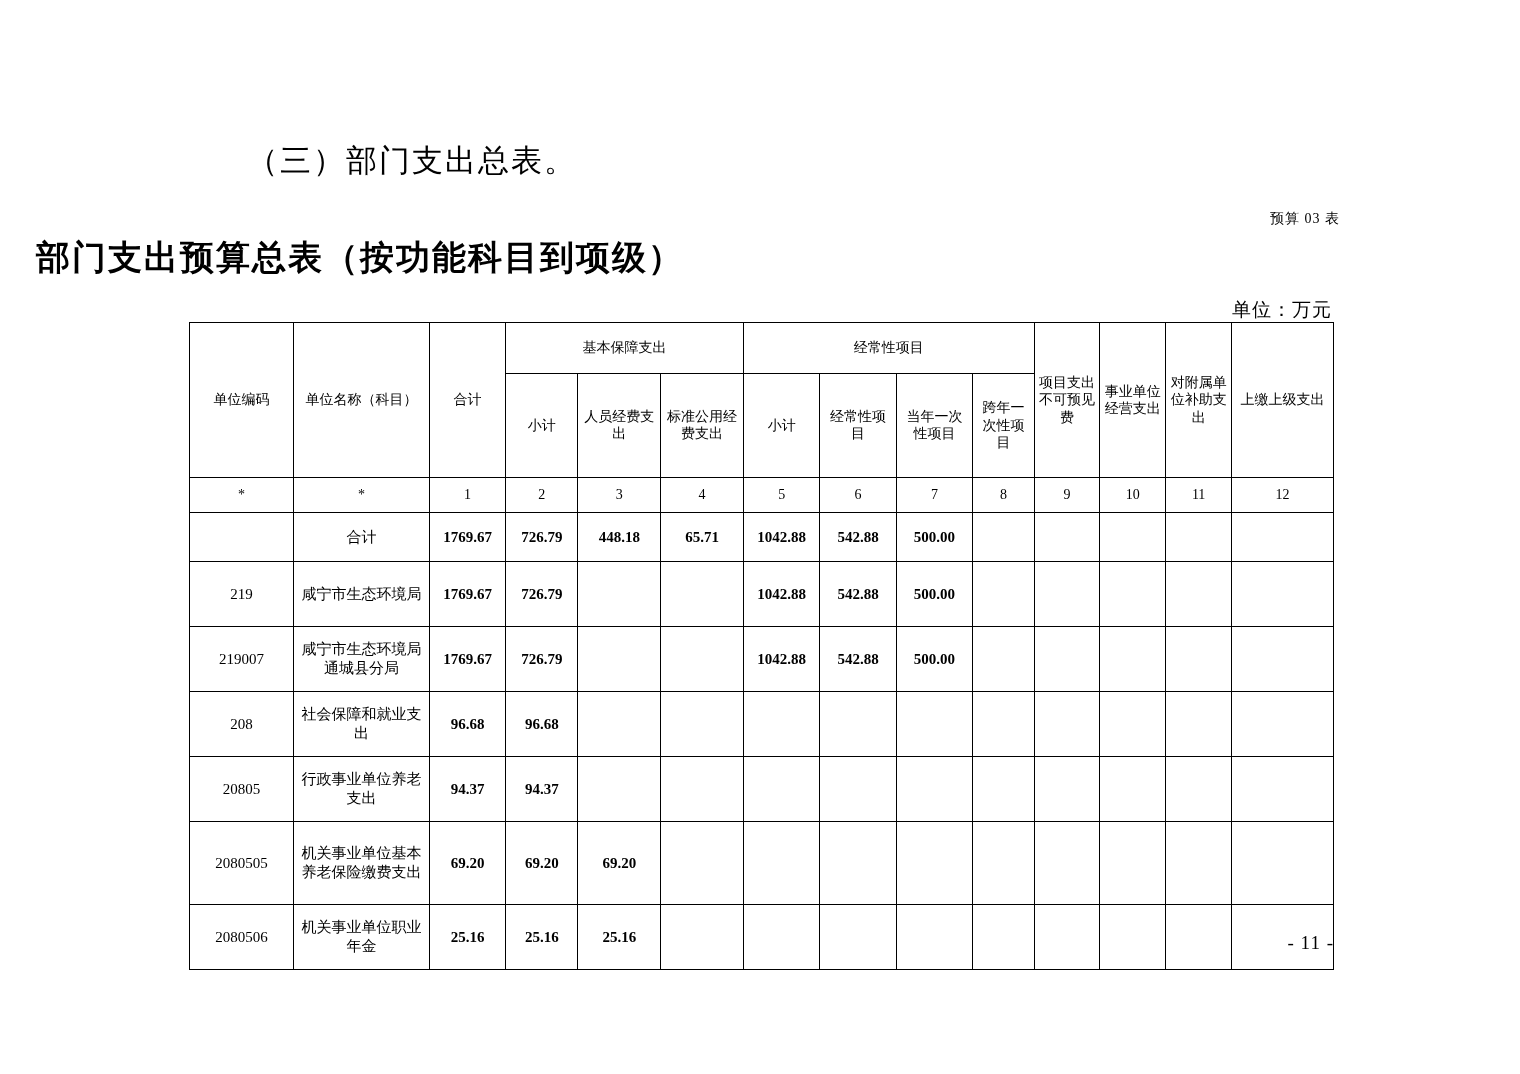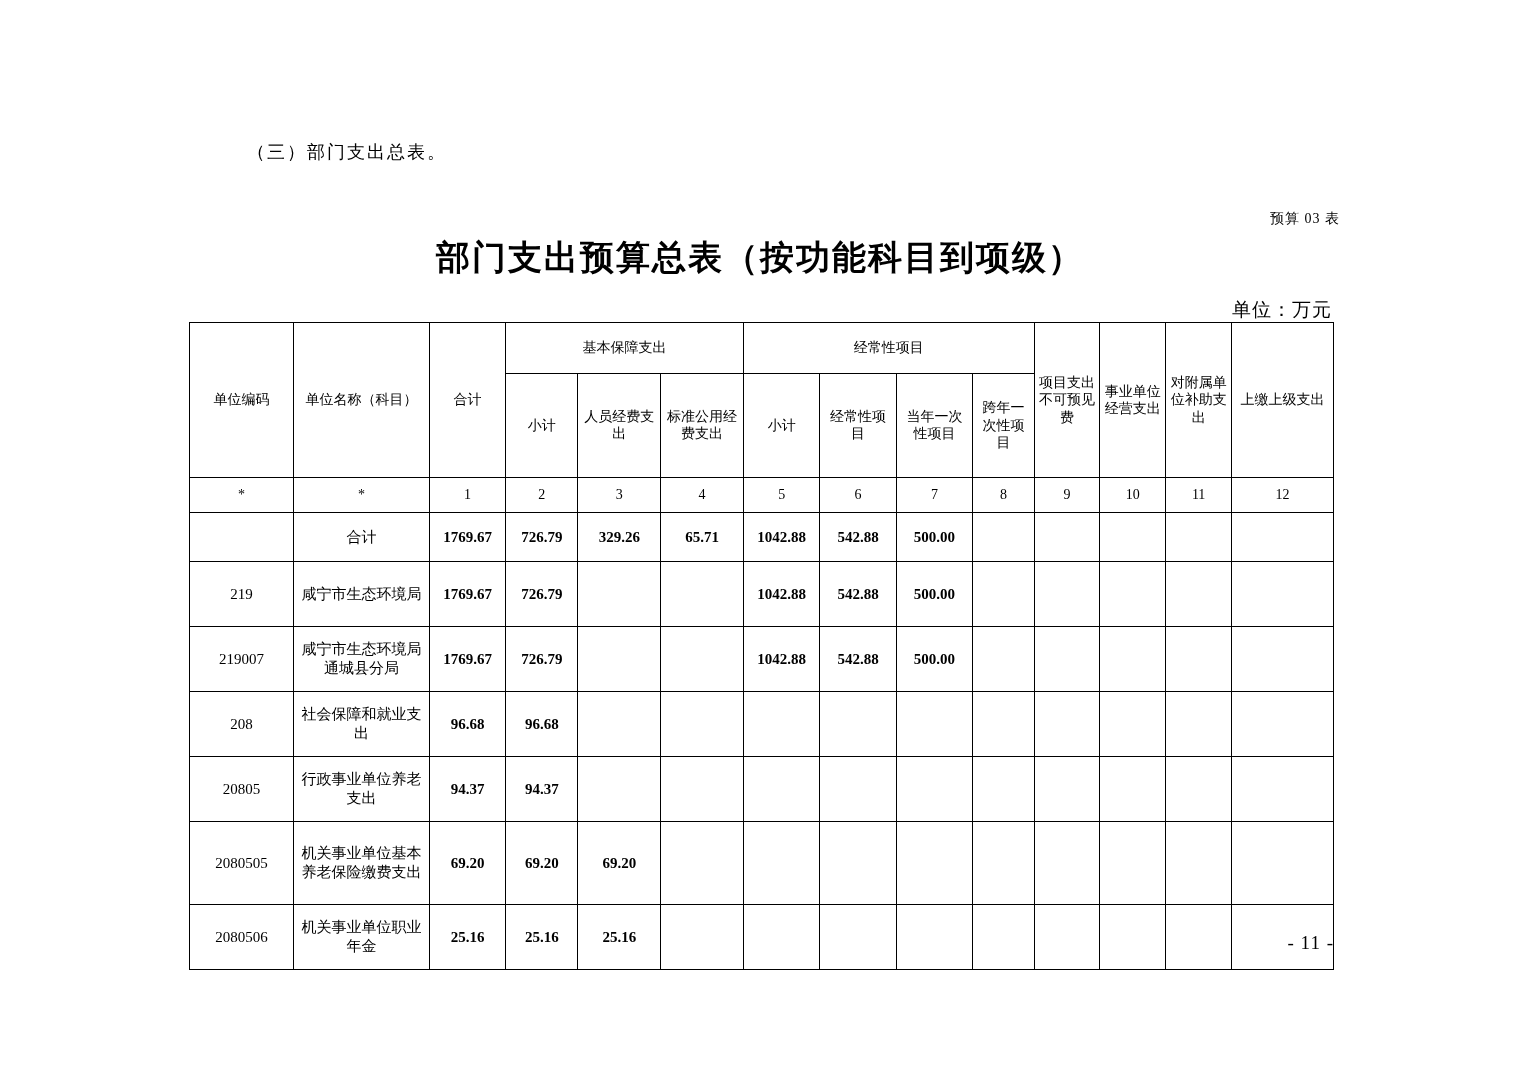--- a/index.html
+++ b/index.html
@@ -18,42 +18,43 @@
   .page {
     position: relative;
     width: 1520px;
     height: 1074px;
     box-sizing: border-box;
   }
   .section-heading {
     position: absolute;
     left: 247px;
     top: 140px;
-    font-size: 18px;
+    font-size: 31px;
     letter-spacing: 2px;
     font-family: "Liberation Serif", "DejaVu Serif", serif;
   }
   .form-no {
     position: absolute;
     right: 180px;
     top: 178px;
     font-size: 14px;
     letter-spacing: 1px;
     margin-top: 32px;
   }
   .doc-title {
     position: absolute;
     left: 0;
     right: 0;
     top: 235px;
-    text-align: center;
+    text-align: left;
     font-size: 34px;
     font-weight: bold;
     letter-spacing: 2px;
     font-family: "Liberation Serif", "DejaVu Serif", serif;
+    padding-left: 36px;
   }
   .unit-note {
     position: absolute;
     right: 188px;
     top: 297px;
     font-size: 19px;
     letter-spacing: 1px;
   }
   table.budget {
     position: absolute;
@@ -192,21 +193,21 @@
         <td>11</td>
         <td>12</td>
       </tr>
     </thead>
     <tbody>
       <tr class="datarow r-total">
         <td></td>
         <td class="name-left">合计</td>
         <td class="num">1769.67</td>
         <td class="num">726.79</td>
-        <td class="num">329.26</td>
+        <td class="num">448.18</td>
         <td class="num">65.71</td>
         <td class="num">1042.88</td>
         <td class="num">542.88</td>
         <td class="num">500.00</td>
         <td class="num"></td>
         <td class="num"></td>
         <td class="num"></td>
         <td class="num"></td>
         <td class="num"></td>
       </tr>

